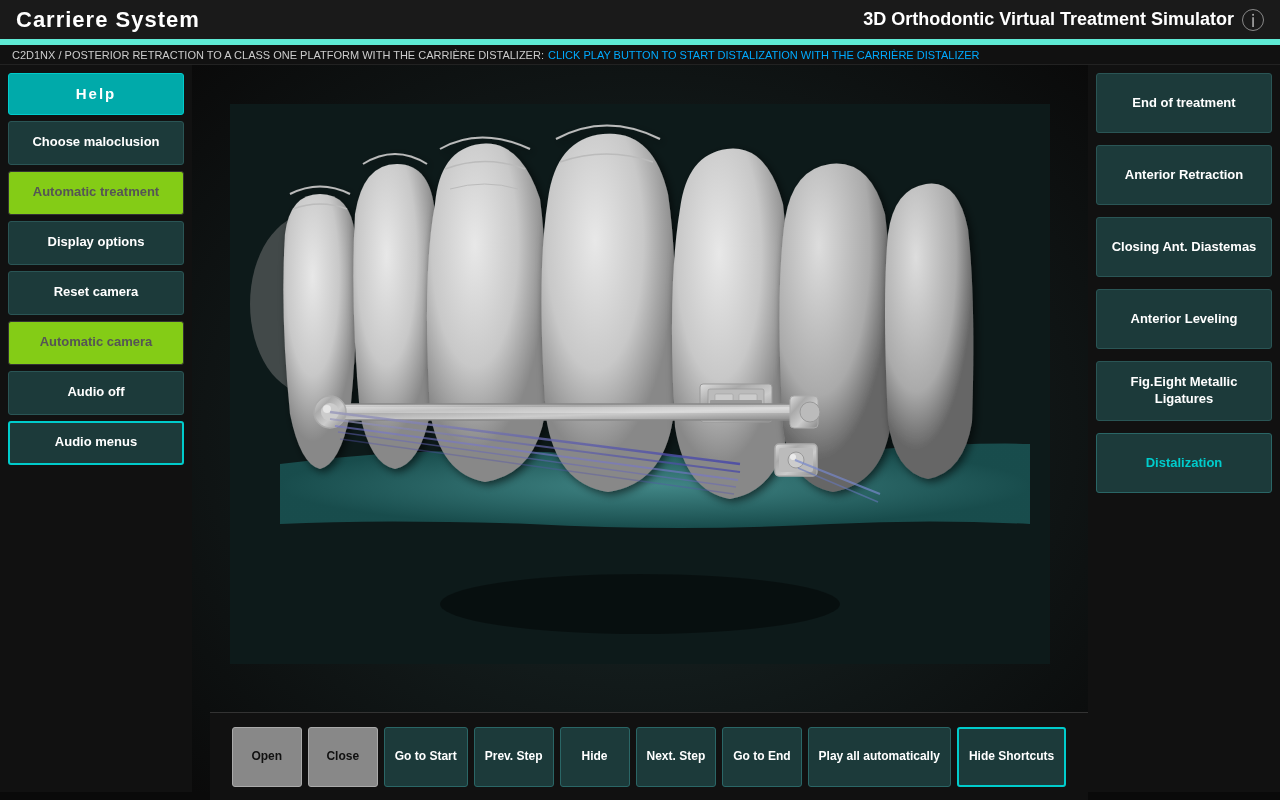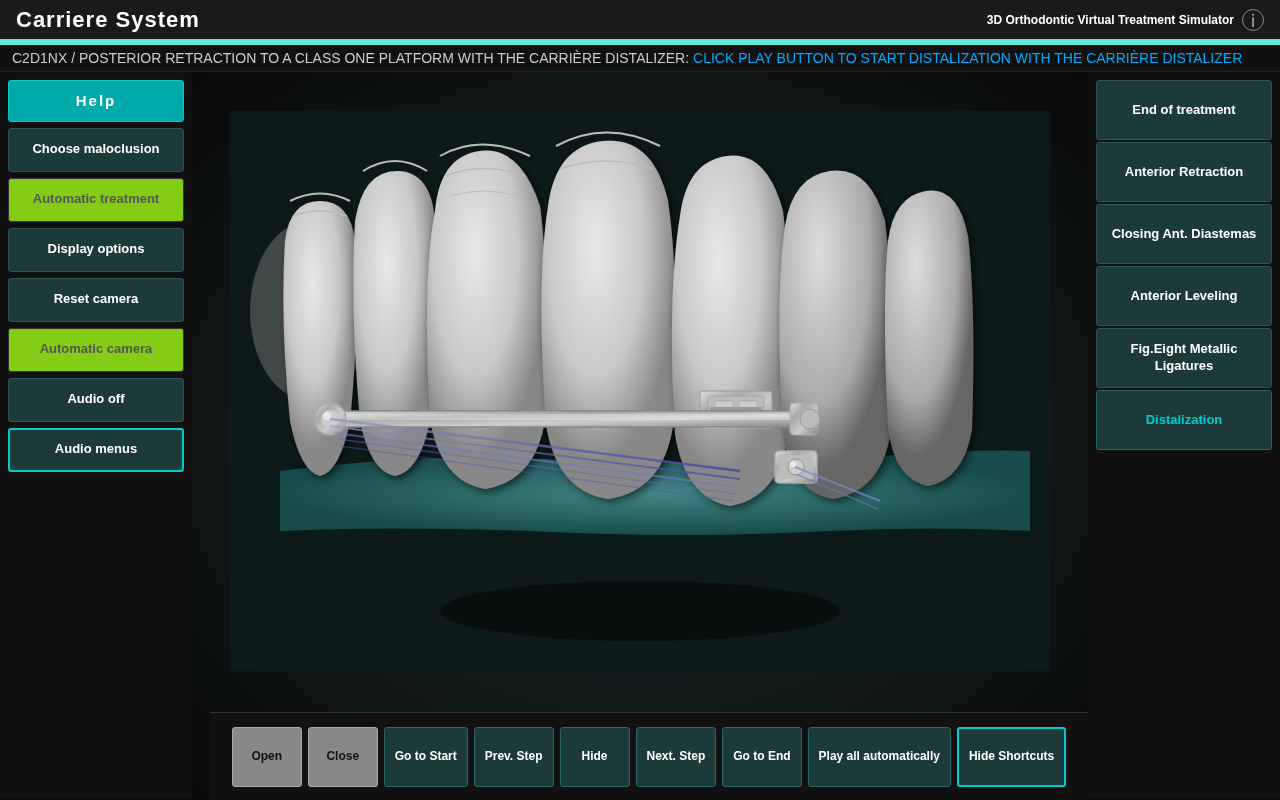--- a/index.html
+++ b/index.html
@@ -23,46 +23,46 @@
       padding: 0 16px;
     }
     #header-title {
       color: #fff;
       font-size: 22px;
       font-weight: bold;
       letter-spacing: 1px;
     }
     #header-subtitle {
       color: #fff;
-      font-size: 12px;
+      font-size: 18px;
       font-weight: bold;
     }
     #info-icon {
       color: #aaa;
       font-size: 18px;
       border: 1px solid #888;
       border-radius: 50%;
       width: 22px;
       height: 22px;
       display: inline-flex;
       align-items: center;
       justify-content: center;
       margin-left: 8px;
       cursor: pointer;
     }
 
     
     #breadcrumb {
       background: #111;
       border-bottom: 1px solid #222;
-      height: 27px;
+      height: 20px;
       display: flex;
       align-items: center;
       padding: 0 12px;
-      font-size: 14px;
+      font-size: 11px;
     }
     #breadcrumb-static {
       color: #ccc;
     }
     #breadcrumb-link {
       color: #00aaff;
       margin-left: 4px;
       text-transform: uppercase;
     }
 
@@ -184,21 +184,21 @@
       color: #111;
     }
 
     
     #right-sidebar {
       width: 192px;
       background: #111;
       display: flex;
       flex-direction: column;
       padding: 8px;
-      gap: 2px;
+      gap: 12px;
       z-index: 10;
       padding-bottom: 88px;
     }
 
     .right-btn {
       background: #1c3a3a;
       border: 1px solid #2a5555;
       color: #fff;
       font-size: 13px;
       font-weight: bold;

